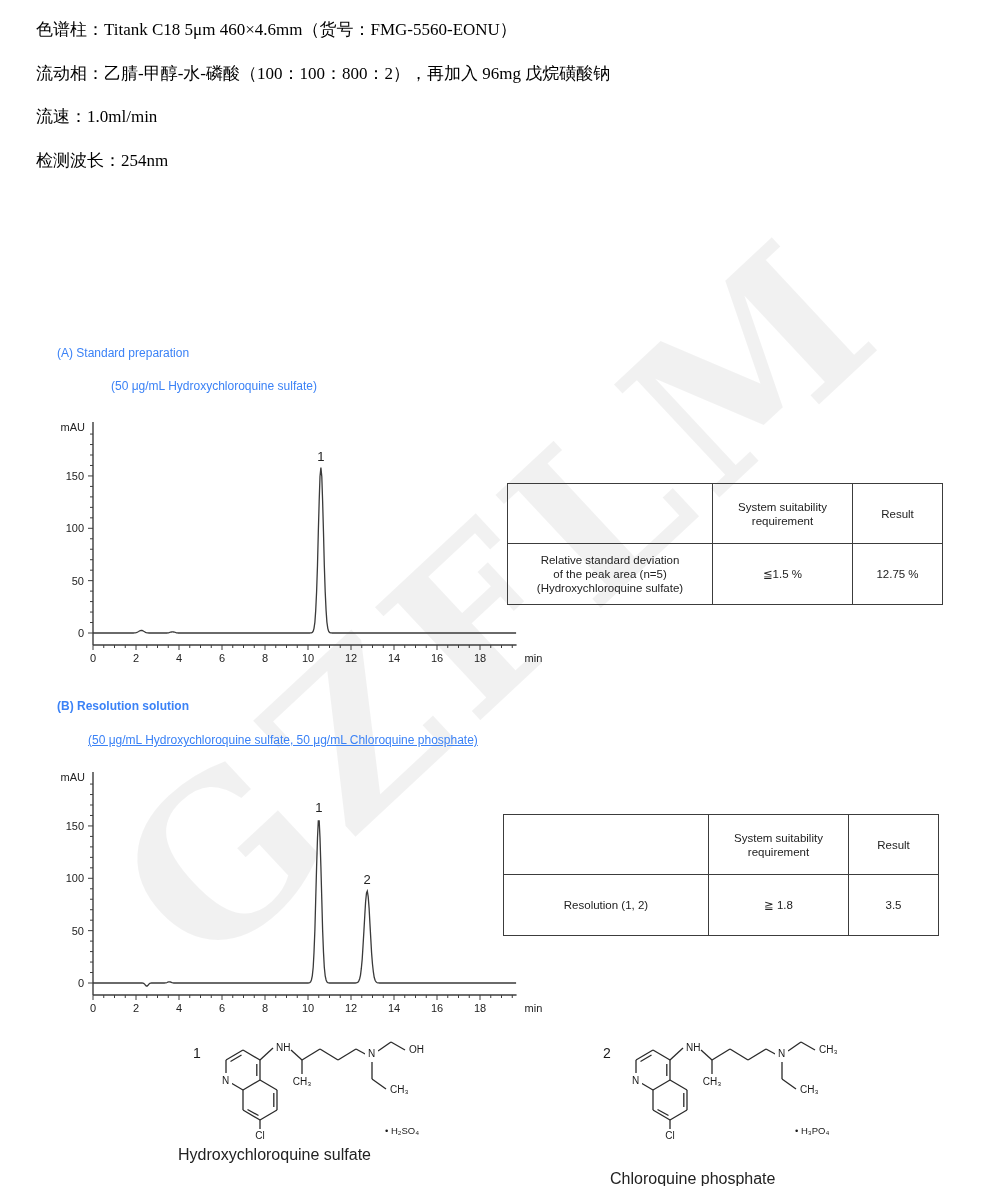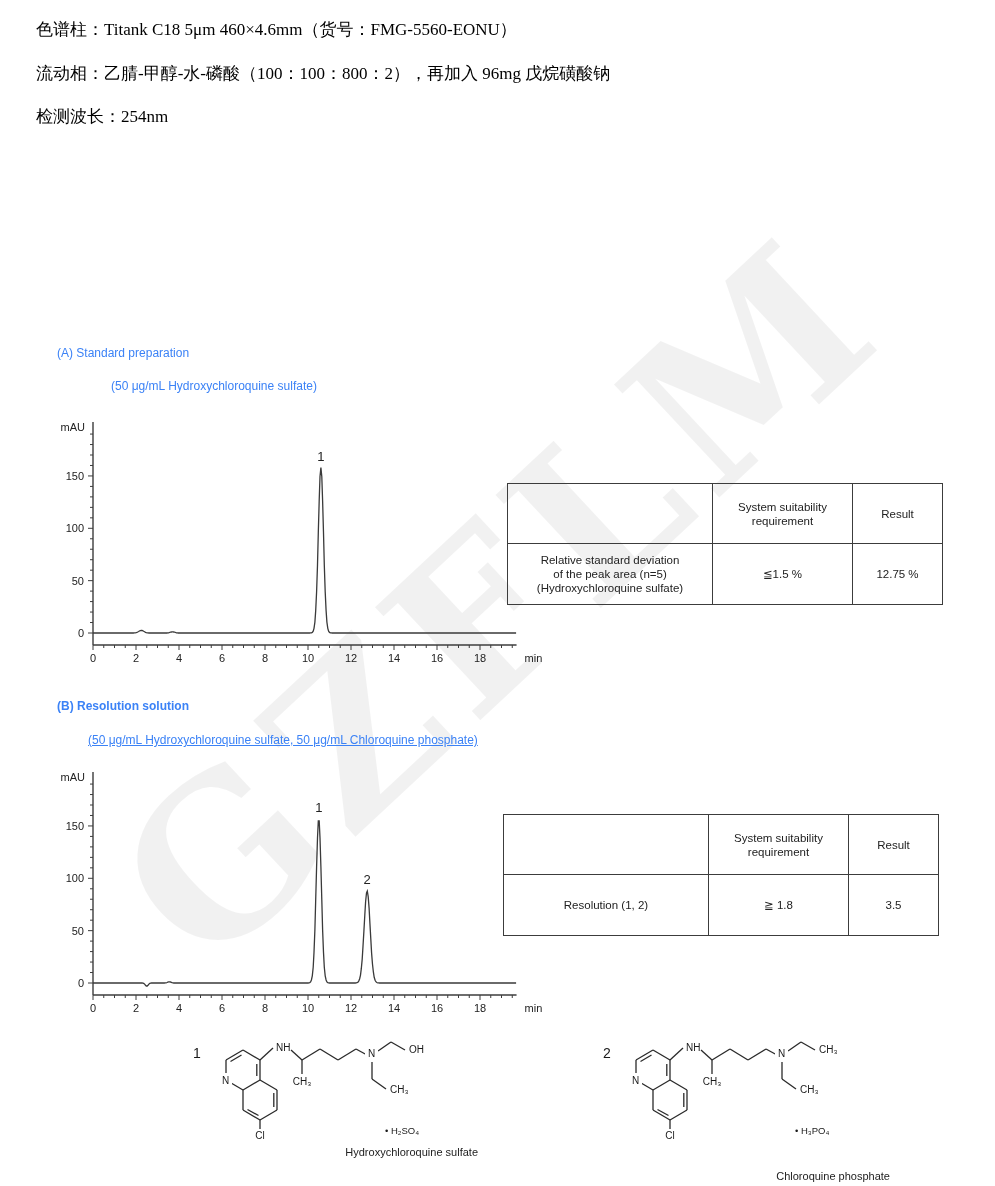--- a/index.html
+++ b/index.html
@@ -11,33 +11,34 @@
        font-size:212px;letter-spacing:14px;color:rgba(0,0,0,0.055);white-space:nowrap;z-index:0;}
   #method{left:36px;top:8px;z-index:1;font-family:"Liberation Serif","DejaVu Serif",serif;
        font-size:17px;color:#000;}
   .mline{height:43.6px;line-height:43.6px;white-space:pre;}
   .cursor{display:inline-block;width:1px;height:18px;background:#000;margin-left:3px;vertical-align:-3px;}
   .heading{font-size:12px;color:#3b82f6;z-index:1;white-space:pre;}
   .chart{z-index:1;}
   .ssTable{border-collapse:collapse;position:absolute;table-layout:fixed;z-index:2;}
   .ssTable td{border:1.5px solid #3c3c3c;text-align:center;vertical-align:middle;
        font-size:11.5px;line-height:14px;color:#222;white-space:pre-line;padding:2px 4px;}
-  .caption{font-size:11px;color:#222;text-align:right;z-index:1;}
+  .caption{font-size:16px;color:#222;text-align:left;z-index:1;}
   .mol{z-index:1;}
   .mol line{stroke:#2a2a2a;stroke-width:1.3;}
   .mol text{fill:#1a1a1a;font-family:"Liberation Sans",sans-serif;}
 </style>
 </head>
 <body>
 
 <div id="watermark" class="abs">GZFLM</div>
 
 <div id="method" class="abs">
   <div class="mline">色谱柱：Titank C18 5μm 460×4.6mm（货号：FMG-5560-EONU）</div>
   <div class="mline">流动相：乙腈-甲醇-水-磷酸（100：100：800：2），再加入 96mg 戊烷磺酸钠</div>
+  <div class="mline">流速：1.0ml/min</div>
   <div class="mline">检测波长：254nm</div>
 </div>
 
 <div class="abs heading" style="left:57px;top:346px;">(A) Standard preparation</div>
 <div class="abs heading" style="left:88px;top:379px;margin-left:23px;">(50 μg/mL Hydroxychloroquine sulfate)</div>
 <svg class="abs chart" style="left:28px;top:418px;" width="525" height="250">
     <line x1="65" y1="4" x2="65" y2="227" stroke="#3c3c3c" stroke-width="1.4"></line>
     <line x1="65" y1="227" x2="488.55" y2="227" stroke="#3c3c3c" stroke-width="1.4"></line>
     <line x1="60" y1="215" x2="65" y2="215" stroke="#3c3c3c" stroke-width="1"></line>
     <line x1="62" y1="204.53" x2="65" y2="204.53" stroke="#3c3c3c" stroke-width="1"></line>

